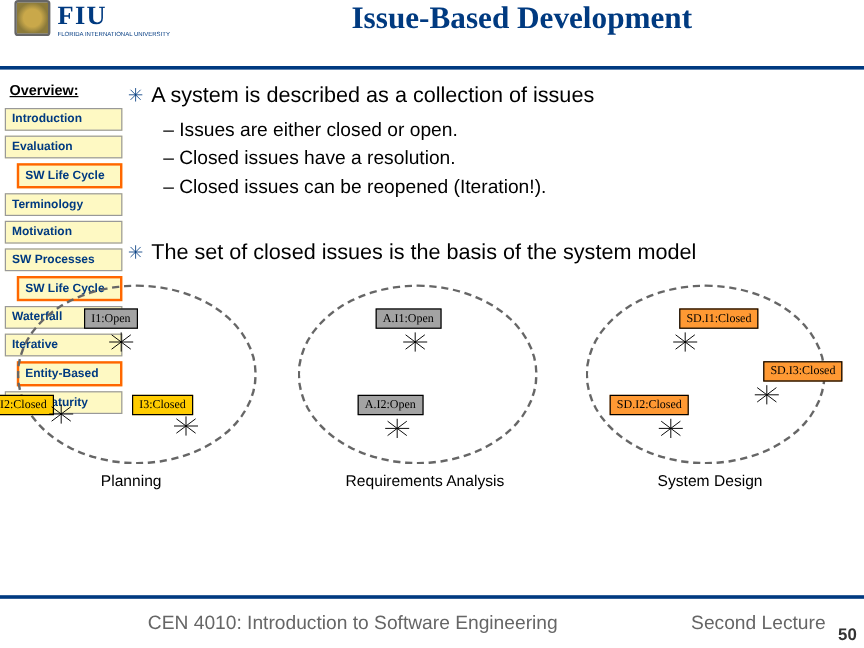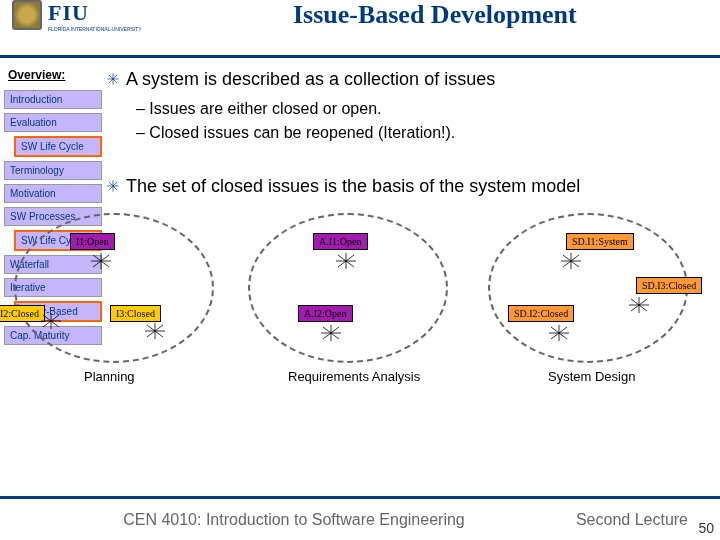--- a/index.html
+++ b/index.html
@@ -6,45 +6,45 @@
   body { width: 720px; height: 540px; background: #fff; font-family: Arial, sans-serif; position: relative; overflow: hidden; }
   .header { height: 58px; display: flex; border-bottom: 3px solid #003a80; padding: 0 12px; }
   .logo { width: 30px; height: 30px; background: radial-gradient(circle, #c9a84a 40%, #8b7a3a 70%); border: 2px solid #666; border-radius: 3px; margin-right: 6px; }
   .logo-text { display: flex; flex-direction: column; margin-right: 20px; }
   .fiu-text { font-size: 22px; font-weight: bold; color: #003a80; letter-spacing: 1px; font-family: 'Times New Roman', serif; }
   .fiu-sub { font-size: 5px; color: #003a80; }
   .title { flex: 1; text-align: center; font-size: 26px; font-weight: bold; color: #003a80; font-family: 'Times New Roman', serif; }
   .main { display: flex; height: 450px; }
   .sidebar { width: 112px; padding: 10px 4px; }
   .overview { font-size: 12px; font-weight: bold; text-decoration: underline; color: #000; margin-bottom: 8px; padding-left: 4px; }
-  .nav-item { font-size: 10px; padding: 3px 5px; margin-bottom: 4px; border: 1px solid #999; background: #c4b5fd; color: #003a80; }
+  .nav-item { font-size: 10px; padding: 3px 5px; margin-bottom: 4px; border: 1px solid #999; background: #fef9c3; color: #003a80; font-weight: bold; }
   .nav-item.hl-orange { border: 2px solid #ff6600; margin-left: 10px; }
   .content { flex: 1; padding: 10px 8px 0 0; }
   .bullet-row { display: flex; margin-bottom: 6px; }
   .bullet-icon { width: 14px; height: 14px; margin-top: 4px; margin-right: 6px; flex-shrink: 0; }
   .bullet-icon svg { width: 14px; height: 14px; }
   .bullet-text { font-size: 18px; color: #000; line-height: 1.3; }
   .sub-list { margin-left: 30px; margin-bottom: 30px; }
   .sub-item { font-size: 16px; color: #000; line-height: 1.5; }
   .sub-item::before { content: "– "; }
   .diagram { position: relative; height: 190px; margin-left: -108px; width: 714px; }
   .zone { position: absolute; border: 2px dashed #666; border-radius: 50%; }
   .z1 { left: 16px; top: 8px; width: 200px; height: 150px; }
   .z2 { left: 250px; top: 8px; width: 200px; height: 150px; }
   .z3 { left: 490px; top: 8px; width: 200px; height: 150px; }
-  .tag { position: absolute; font-size: 10px; padding: 2px 5px; border: 1px solid #000; background: #a21caf; font-family: 'Times New Roman', serif; white-space: nowrap; }
+  .tag { position: absolute; font-size: 10px; padding: 2px 5px; border: 1px solid #000; background: #a3a3a3; font-family: 'Times New Roman', serif; white-space: nowrap; }
   .tag.orange { background: #ff9933; }
   .tag.yellow { background: #ffcc00; }
   .burst { position: absolute; width: 26px; height: 20px; }
   .burst svg { width: 26px; height: 20px; }
   .zone-label { position: absolute; font-size: 13px; font-family: Liberation Sans, sans-serif; text-align: right; }
   .footer { position: absolute; bottom: 0; left: 0; right: 0; height: 44px; display: flex; align-items: center; padding: 0 12px; font-size: 16px; color: #666; border-top: 3px solid #003a80; }
   .footer-left { flex: 1; text-align: center; }
   .footer-right { margin-right: 20px; }
-  .page-num { position: absolute; right: 6px; bottom: 4px; font-size: 14px; color: #333; }
+  .page-num { position: absolute; right: 6px; bottom: 4px; font-size: 14px; color: #333; font-weight: bold; }
 </style>
 </head>
 <body>
 
 <div class="header">
   <div class="logo"></div>
   <div class="logo-text">
     <span class="fiu-text">FIU</span>
     <span class="fiu-sub">FLORIDA INTERNATIONAL UNIVERSITY</span>
   </div>
@@ -78,20 +78,21 @@
               <line x1="2" y1="10" x2="18" y2="10"></line>
               <line x1="4" y1="4" x2="16" y2="16"></line>
               <line x1="16" y1="4" x2="4" y2="16"></line>
             </g>
           </svg>
       </span>
       <span class="bullet-text">A system is described as a collection of issues</span>
     </div>
     <div class="sub-list">
       <div class="sub-item">Issues are either closed or open.</div>
+      <div class="sub-item">Closed issues have a resolution.</div>
       <div class="sub-item">Closed issues can be reopened (Iteration!).</div>
     </div>
     <div class="bullet-row">
       <span class="bullet-icon">
         <svg viewBox="0 0 20 20">
             <g stroke="#003a80" stroke-width="1">
               <line x1="10" y1="2" x2="10" y2="18"></line>
               <line x1="2" y1="10" x2="18" y2="10"></line>
               <line x1="4" y1="4" x2="16" y2="16"></line>
               <line x1="16" y1="4" x2="4" y2="16"></line>
@@ -146,21 +147,21 @@
       <div class="tag" style="left:300px;top:100px">A.I2:Open</div>
       <div class="burst" style="left:320px;top:118px"><svg viewBox="0 0 26 20">
             <g stroke="#000" stroke-width="0.8">
               <line x1="13" y1="2" x2="13" y2="18"></line>
               <line x1="3" y1="10" x2="23" y2="10"></line>
               <line x1="5" y1="4" x2="21" y2="16"></line>
               <line x1="21" y1="4" x2="5" y2="16"></line>
             </g>
           </svg></div>
 
-      <div class="tag orange" style="left:568px;top:28px">SD.I1:System</div>
+      <div class="tag orange" style="left:568px;top:28px">SD.I1:Closed</div>
       <div class="burst" style="left:560px;top:46px"><svg viewBox="0 0 26 20">
             <g stroke="#000" stroke-width="0.8">
               <line x1="13" y1="2" x2="13" y2="18"></line>
               <line x1="3" y1="10" x2="23" y2="10"></line>
               <line x1="5" y1="4" x2="21" y2="16"></line>
               <line x1="21" y1="4" x2="5" y2="16"></line>
             </g>
           </svg></div>
       <div class="tag orange" style="left:638px;top:72px">SD.I3:Closed</div>
       <div class="burst" style="left:628px;top:90px"><svg viewBox="0 0 26 20">

